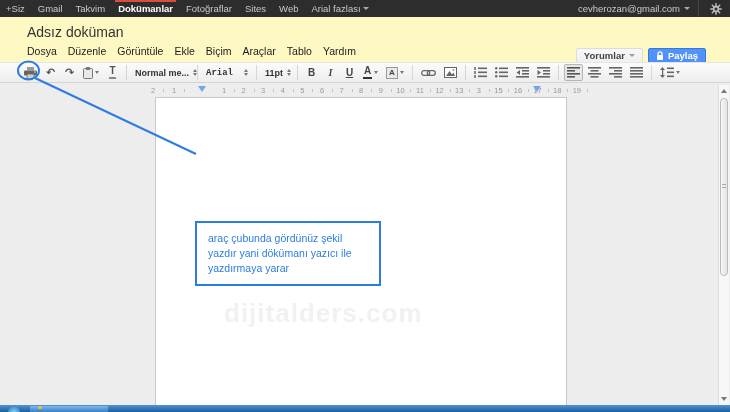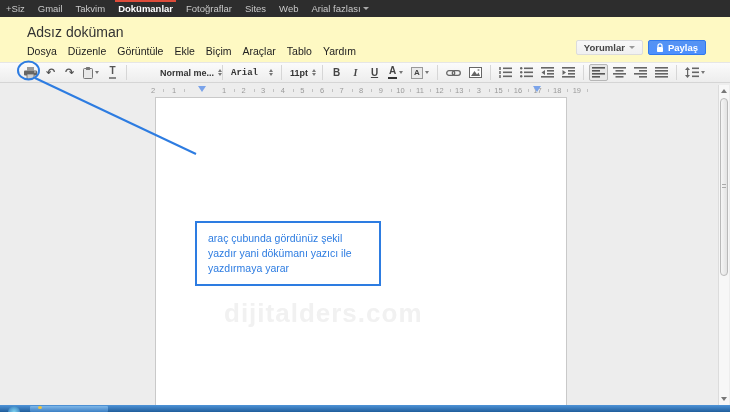--- a/index.html
+++ b/index.html
@@ -18,21 +18,21 @@
   .tb-divider { width:1px; height:17px; background:#454545; }
   .caret-down { width:0; height:0; border-left:3px solid transparent; border-right:3px solid transparent; border-top:3px solid #999; display:inline-block; }
   .caret-down.light { border-top-color:#aaa; }
   .gear-btn { width:18px; height:17px; display:flex; align-items:center; justify-content:center; cursor:pointer; }
 
   
   .header { position:absolute; left:0; top:17px; width:730px; height:45px; background:#fef9c3; }
   .doc-title { position:absolute; left:27px; top:7px; font-size:14px; color:#333; }
   .menubar { position:absolute; left:27px; top:28px; display:flex; gap:11px; }
   .menu-item { font-size:10.5px; color:#222; cursor:pointer; white-space:nowrap; }
-  .hdr-buttons { position:absolute; right:24px; top:23px; display:flex; gap:5px; }
+  .hdr-buttons { position:absolute; right:24px; top:31px; display:flex; gap:5px; }
   .btn { height:15px; display:inline-flex; align-items:center; gap:4px; font-size:9.5px; font-weight:bold; border-radius:2px; cursor:pointer; padding:0 7px; }
   .btn-comments { color:#444; background:linear-gradient(#f8f8f8,#f0f0f0); border:1px solid #dcdcdc; }
   .btn-share { color:#fff; background:linear-gradient(#5693f2,#4d90fe); border:1px solid #3079ed; }
 
   
   .toolbar { position:absolute; left:0; top:62px; width:730px; height:21px; background:linear-gradient(#fbfbfb,#ededed); border-top:1px solid #e6e6e6; border-bottom:1px solid #d5d5d5; display:flex; align-items:center; padding-left:20px; z-index:5; }
   .tool { height:17px; min-width:17px; display:inline-flex; align-items:center; justify-content:center; padding:0 2px; margin:0 1px; border:1px solid transparent; border-radius:2px; cursor:pointer; color:#555; }
   .tool.active-tool { border-color:#b6b6b6; background:#e7e7e7; }
   .tool-sep { width:1px; height:15px; background:#d6d6d6; margin:0 4px; flex:none; }
   .tool-dd { display:inline-flex; align-items:center; gap:4px; padding:0 4px; font-size:9px; font-weight:bold; color:#333; cursor:pointer; height:17px; white-space:nowrap; }
@@ -88,20 +88,39 @@
       <span class="tb-link">Gmail</span>
       <span class="tb-link">Takvim</span>
       <span class="tb-link active">Dokümanlar</span>
       <span class="tb-link">Fotoğraflar</span>
       <span class="tb-link">Sites</span>
       <span class="tb-link">Web</span>
       <span class="tb-link">
         <span>Arial fazlası</span>&nbsp;<span class="caret-down light"></span>
       </span>
     </div>
+    <div class="tb-right">
+      <span class="tb-email">
+        <span>cevherozan@gmail.com</span>
+        <span class="caret-down light"></span>
+      </span>
+      <span class="tb-divider"></span>
+      <span class="gear-btn">
+        <svg width="12" height="12" viewBox="0 0 16 16">
+          <g fill="#bdbdbd">
+            <rect x="7" y="0" width="2" height="16" rx="1"></rect>
+            <rect x="7" y="0" width="2" height="16" rx="1" transform="rotate(45 8 8)"></rect>
+            <rect x="7" y="0" width="2" height="16" rx="1" transform="rotate(90 8 8)"></rect>
+            <rect x="7" y="0" width="2" height="16" rx="1" transform="rotate(135 8 8)"></rect>
+            <circle cx="8" cy="8" r="4.2"></circle>
+            <circle cx="8" cy="8" r="2" fill="#2d2d2d"></circle>
+          </g>
+        </svg>
+      </span>
+    </div>
   </div>
 
   <div class="header">
     <div class="doc-title">Adsız doküman</div>
     <div class="menubar">
       <span class="menu-item">Dosya</span>
       <span class="menu-item">Düzenle</span>
       <span class="menu-item">Görüntüle</span>
       <span class="menu-item">Ekle</span>
       <span class="menu-item">Biçim</span>
@@ -145,21 +164,21 @@
         <rect x="3" y="0" width="4" height="3" rx="0.5" fill="#777"></rect>
       </svg>
       <span class="mini-caret"></span>
     </span>
     <span class="tool">
         <span class="pf-t">T</span>
       </span>
 
     <span class="tool-sep"></span>
 
-    <span class="tool-dd" style="width:62px; justify-content:space-between;margin-left:25px;">
+    <span class="tool-dd" style="width:62px; justify-content:space-between;">
       <span>Normal me...</span>
       <span class="dd-updown">
           <i class="up"></i>
           <i class="dn"></i>
         </span>
     </span>
     <span class="tool-sep"></span>
     <span class="tool-dd" style="width:50px; justify-content:space-between;font-family:Liberation Mono, monospace;">
       <span>Arial</span>
       <span class="dd-updown">

